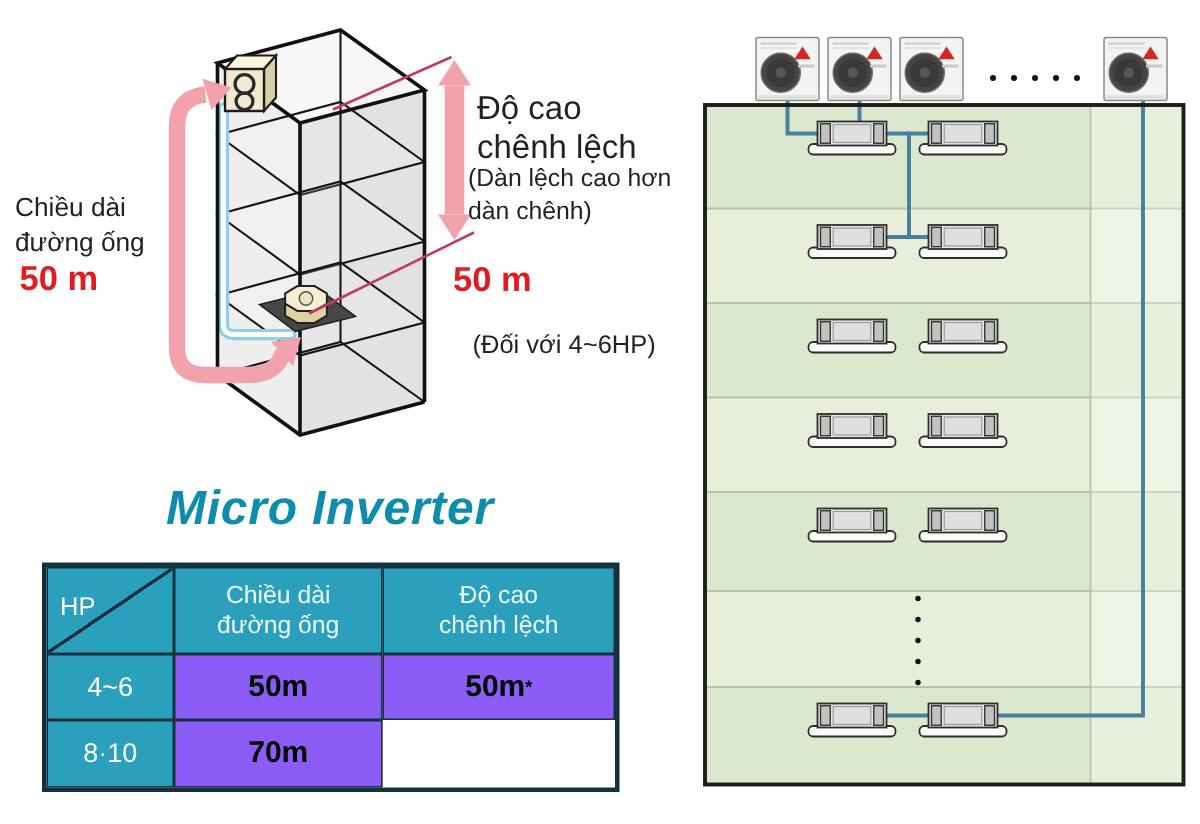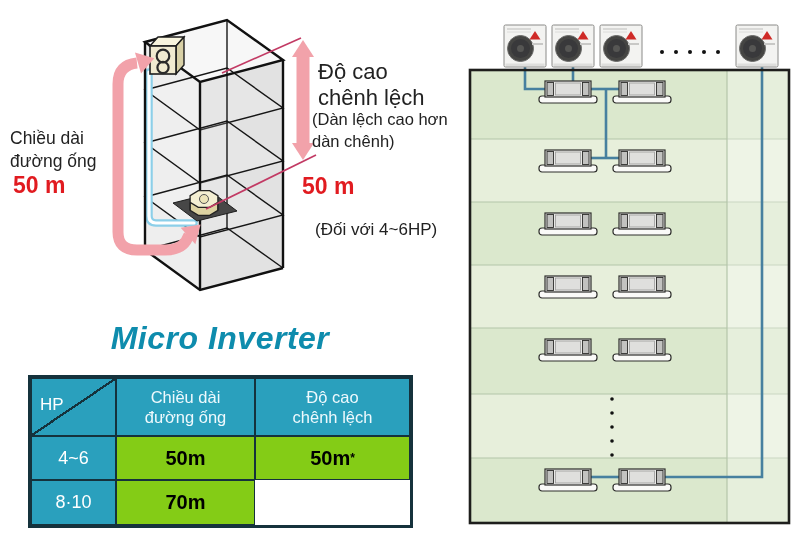--- a/index.html
+++ b/index.html
@@ -20,21 +20,21 @@
       display:grid;grid-template-columns:85px 139px 155px;grid-template-rows:58px 44px 45px;
       border:3px solid #15323c;box-sizing:content-box;}
   .cell{border:1.5px solid #15323c;display:flex;align-items:center;justify-content:center;
         text-align:center;box-sizing:border-box;}
   .teal{background:#2aa0bd;color:#fff;}
   .hdr{font-size:16.5px;line-height:20px;color:#eef9fd;}
   .corner{position:relative;background:#2aa0bd;
       background-image:linear-gradient(to bottom right,rgba(0,0,0,0) 48.8%,#15323c 48.8%,#15323c 51.2%,rgba(0,0,0,0) 51.2%);}
   .corner .hp{position:absolute;left:8px;bottom:20px;font-size:17px;color:#fff;}
   .rowlab{font-size:18px;color:#fff;}
-  .val{background:#84cc16;font-size:20px;font-weight:bold;color:#000;}
+  .val{background:#8b5cf6;font-size:20px;font-weight:bold;color:#000;}
   .val sup{font-size:12px;vertical-align:super;line-height:0;}
 </style>
 </head>
 <body>
 
 <div id="stage">
 
 <svg id="art" width="800" height="549" viewBox="0 0 800 549">
   <defs>
 

